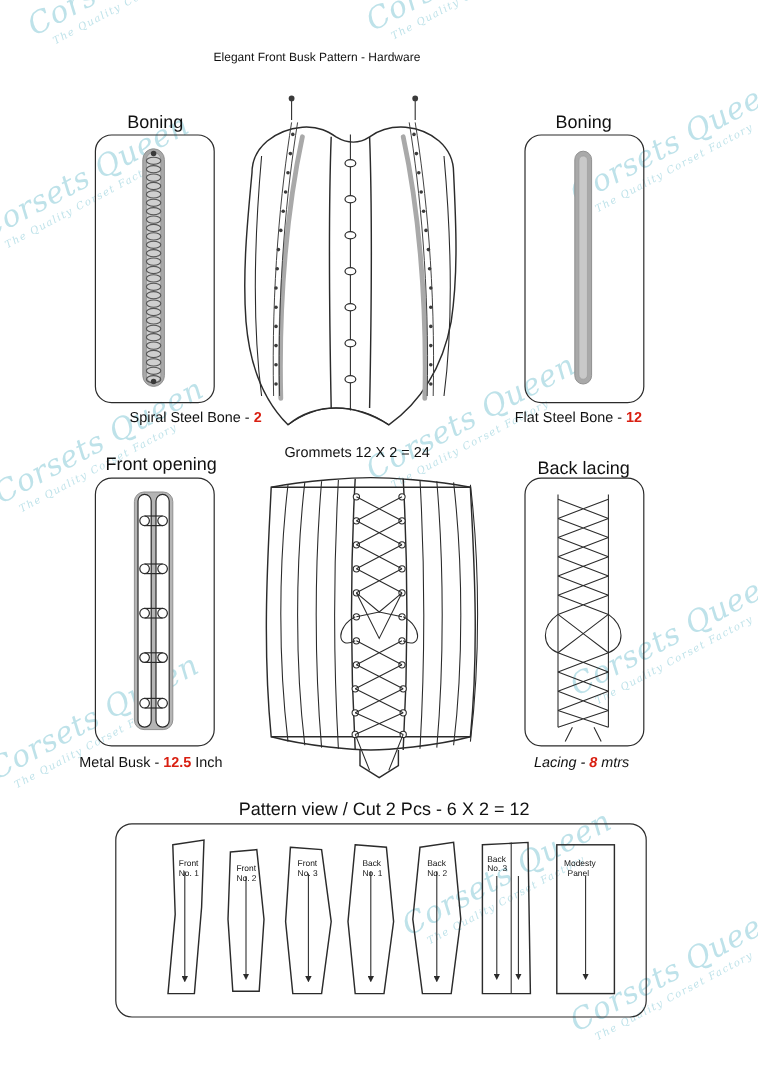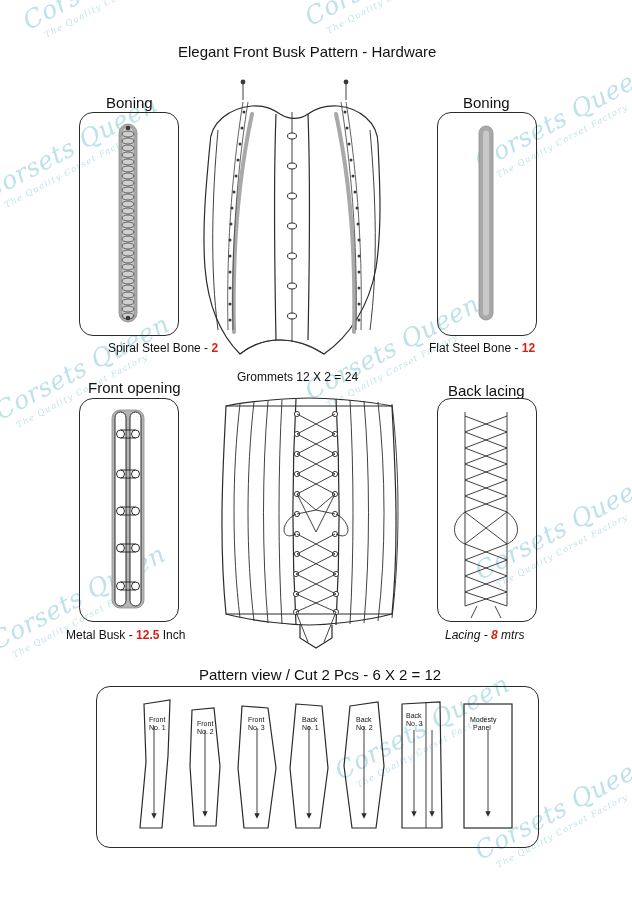--- a/index.html
+++ b/index.html
@@ -113,21 +113,21 @@
   </div>
   <div class="wm" style="left:330px;top:760px;transform:rotate(-28deg);">
     <span class="big">Corsets Queen</span>
     <span class="small">The Quality Corset Factory</span>
   </div>
   <div class="wm" style="left:470px;top:840px;transform:rotate(-28deg);">
     <span class="big">Corsets Queen</span>
     <span class="small">The Quality Corset Factory</span>
   </div>
 
-  <div class="title" style="left:178px;top:43px;font-size:15px;">Elegant Front Busk Pattern - Hardware</div>
+  <div class="title" style="left:178px;top:43px;font-size:10px;">Elegant Front Busk Pattern - Hardware</div>
 
   <div class="title" style="left:106px;top:94px;">Boning</div>
   <div class="rounded-box" style="left:79px;top:112px;width:98px;height:222px;"></div>
 
   <svg style="position:absolute;left:79px;top:112px;" width="98" height="222" viewBox="0 0 98 222">
     <rect x="40" y="12" width="18" height="198" rx="9" class="gray"></rect>
     <rect x="43" y="15" width="12" height="192" rx="6" fill="#cfcfcf" stroke="#8d8d8d" stroke-width=".6"></rect>
     <g stroke="#555" stroke-width=".9" fill="none">
 
       <ellipse cx="49" cy="22" rx="6" ry="3"></ellipse>

